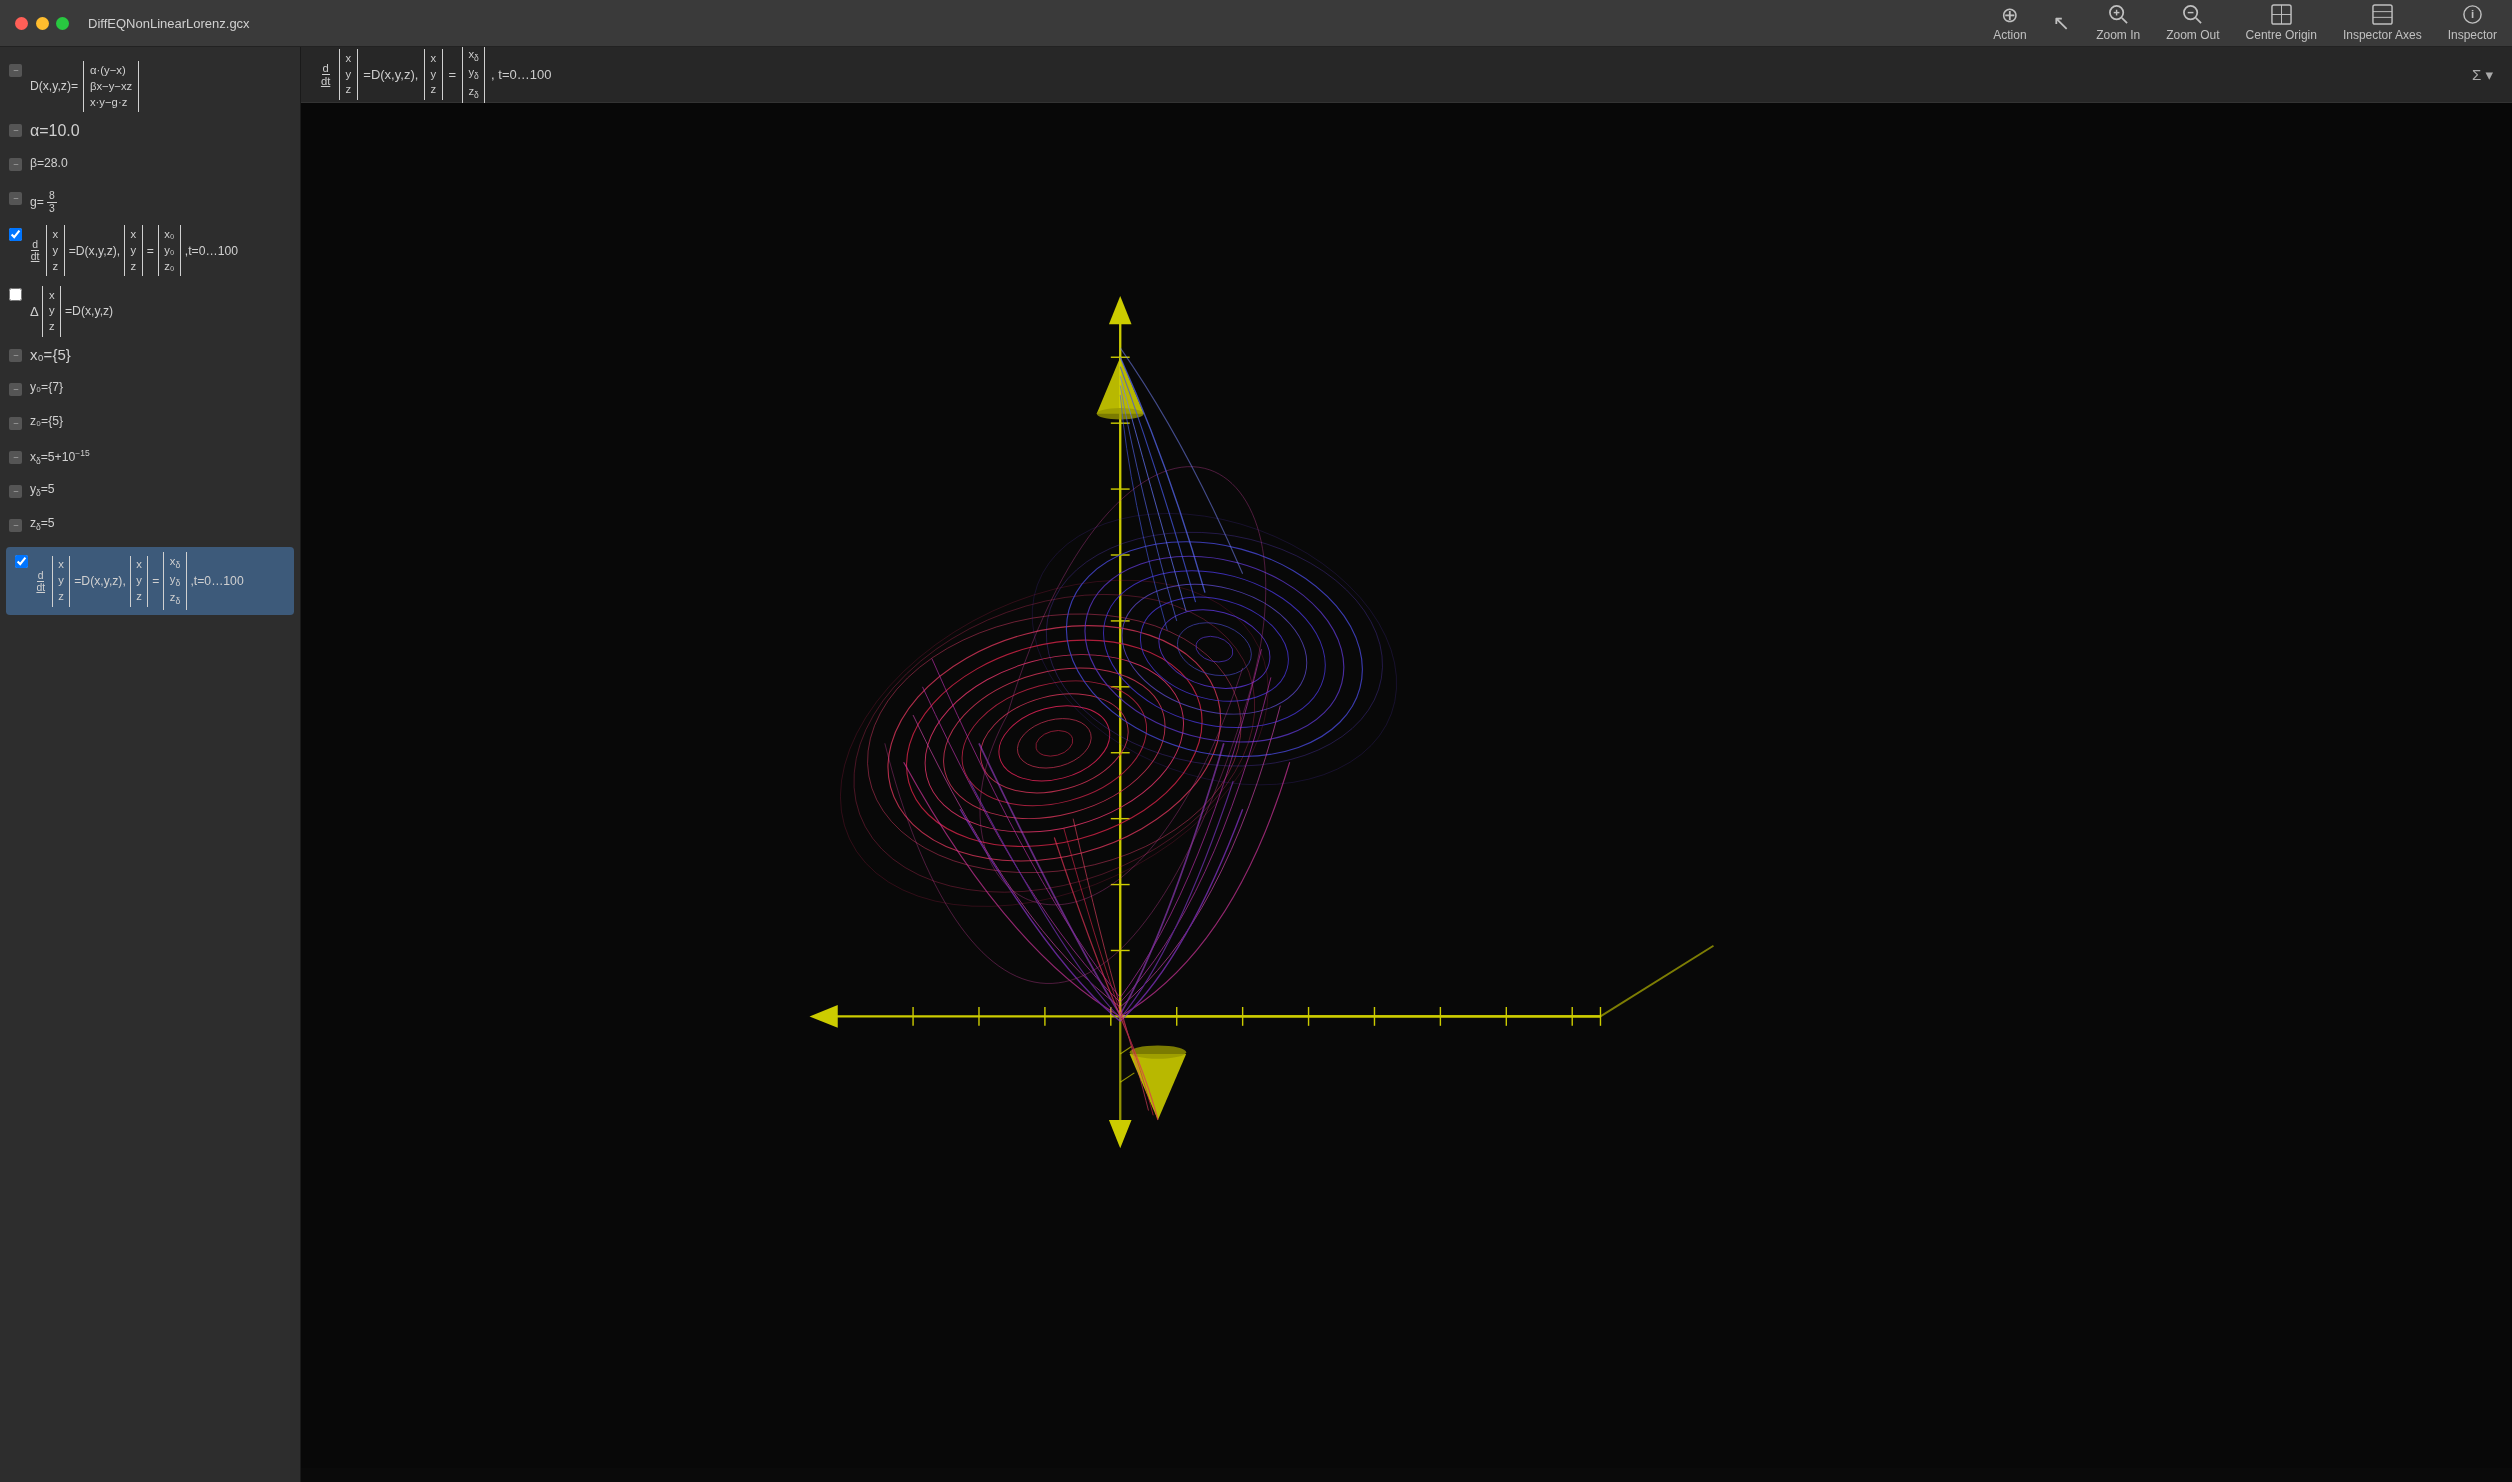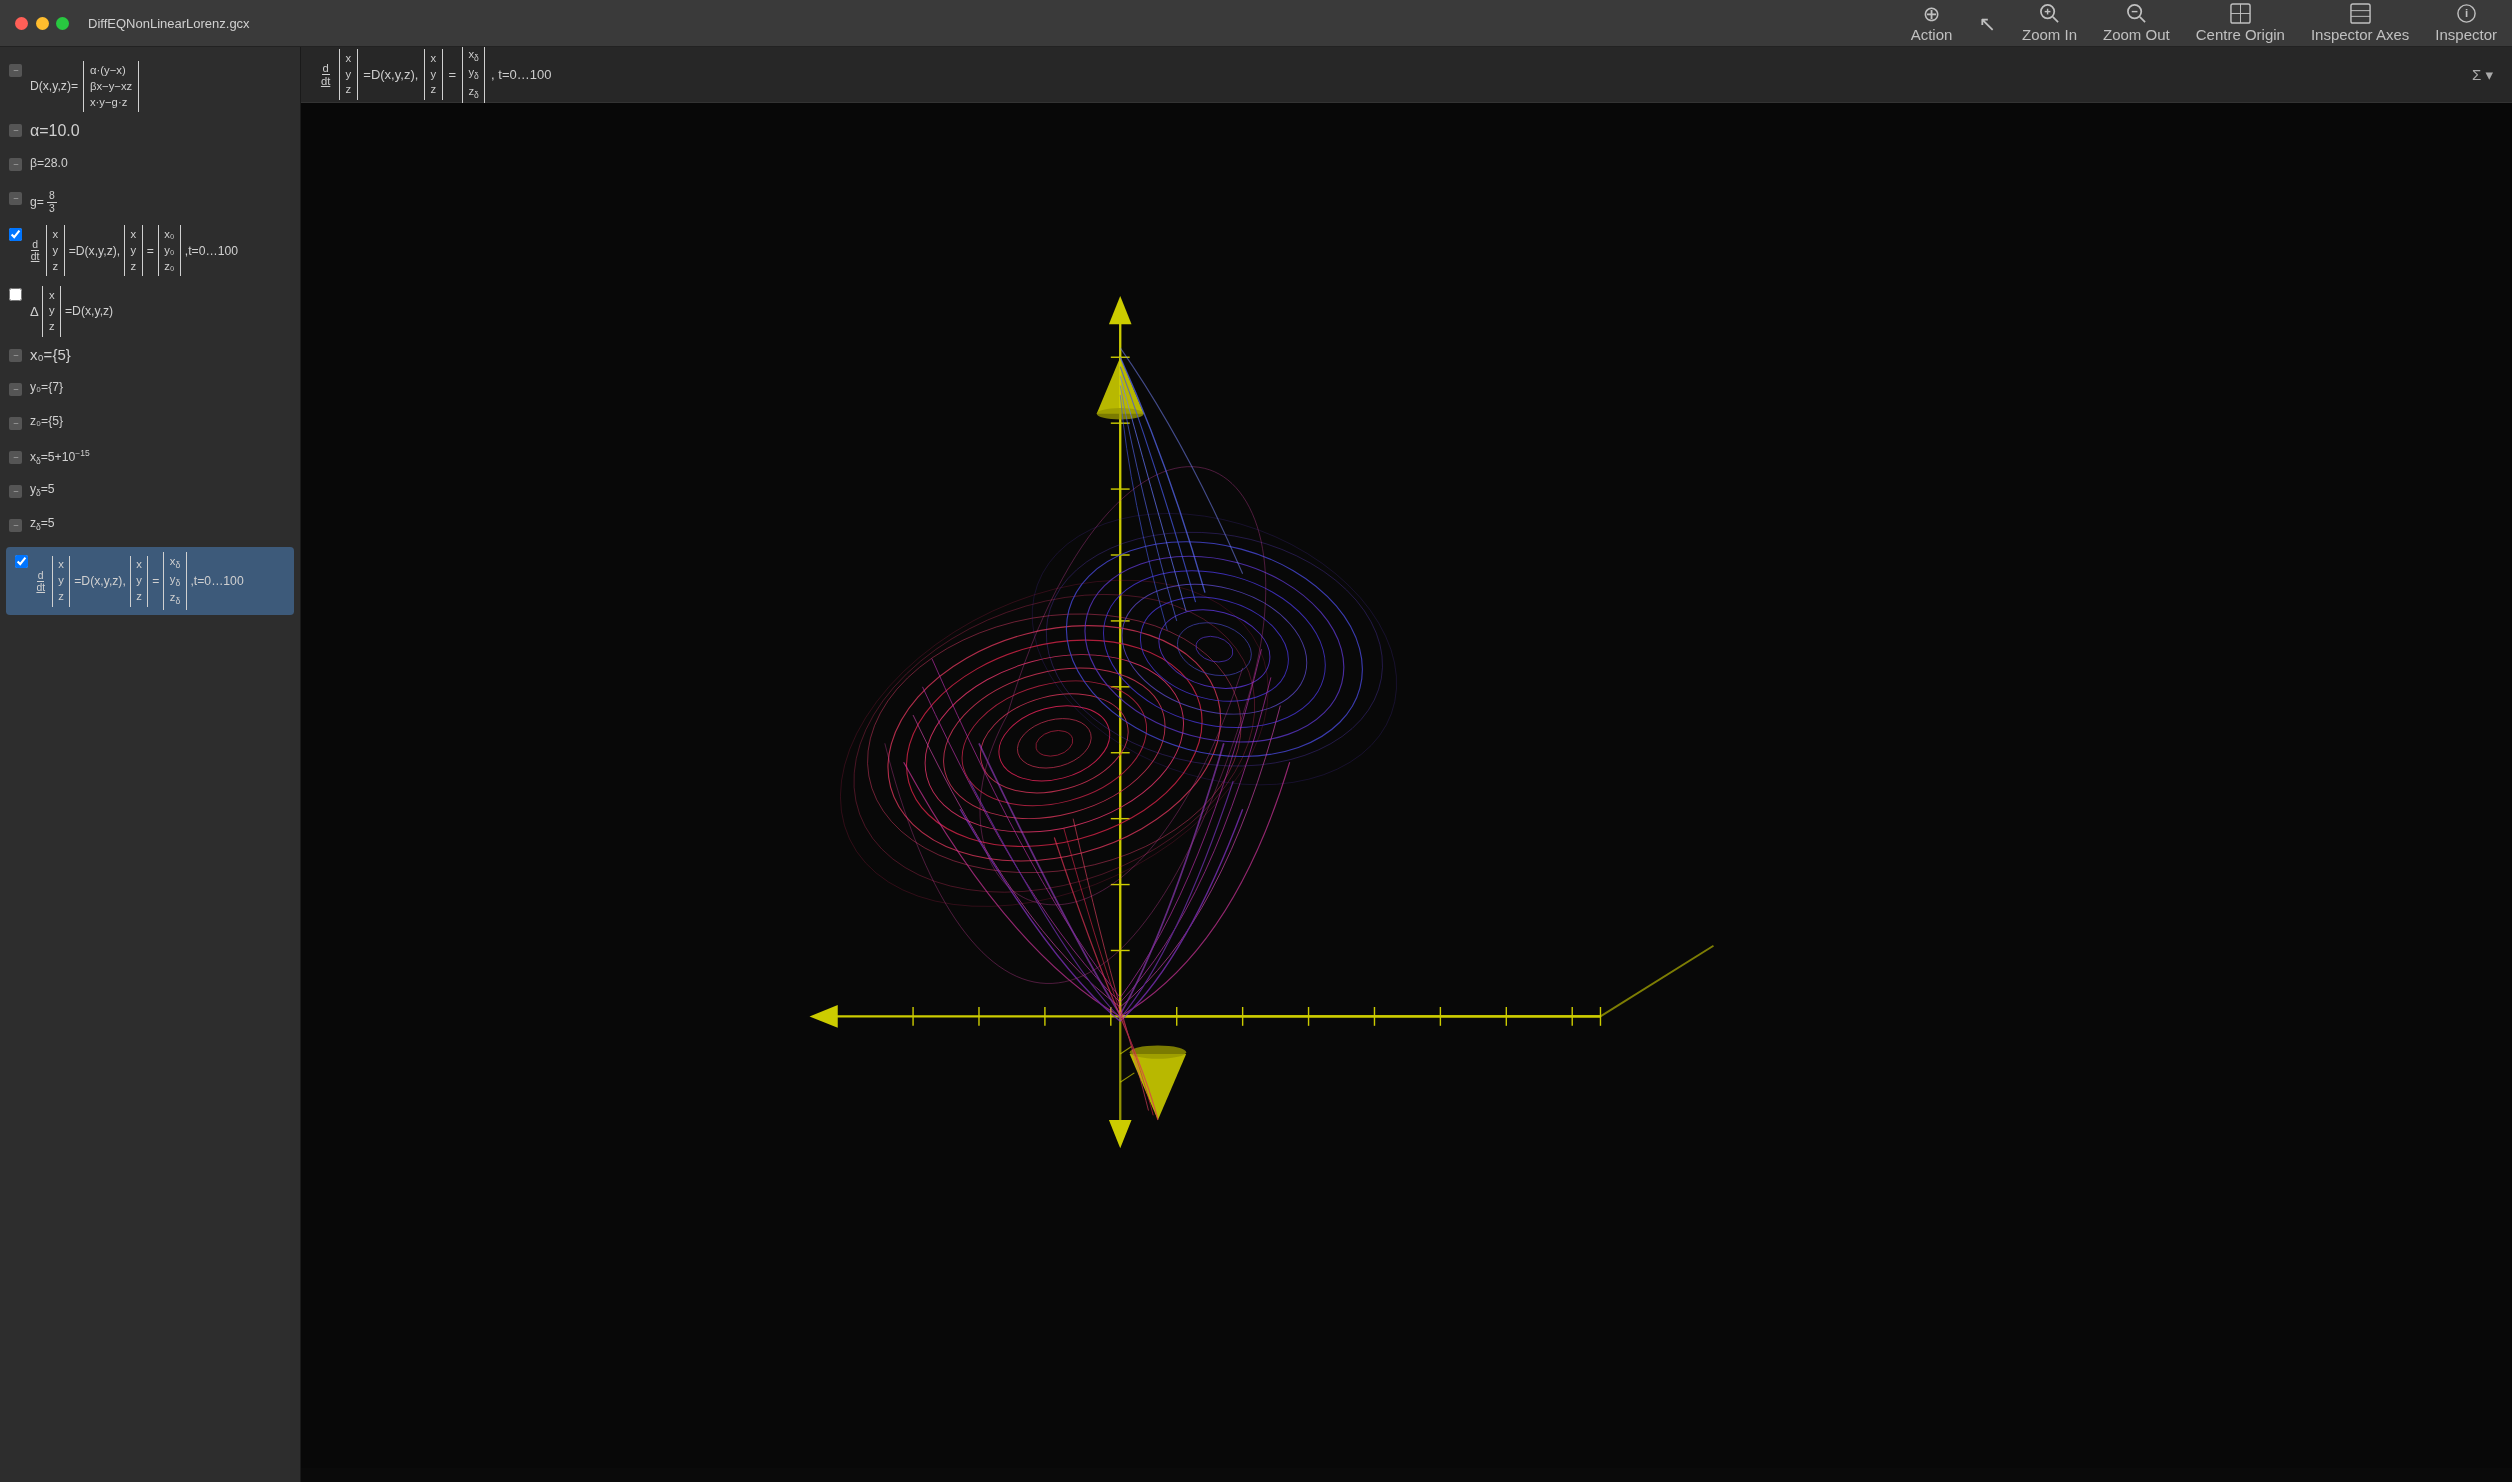--- a/index.html
+++ b/index.html
@@ -38,21 +38,21 @@
       align-items: center;
       gap: 2.8px;
       cursor: pointer;
       color: #c0c0c0;
     }
     .toolbar-icon {
       font-size: 17px;
       line-height: 1;
     }
     .toolbar-label {
-      font-size: 15px;
+      font-size: 12px;
     }
 
     
     .main-layout {
       display: flex;
       flex: 1;
       overflow: hidden;
     }
 
     

